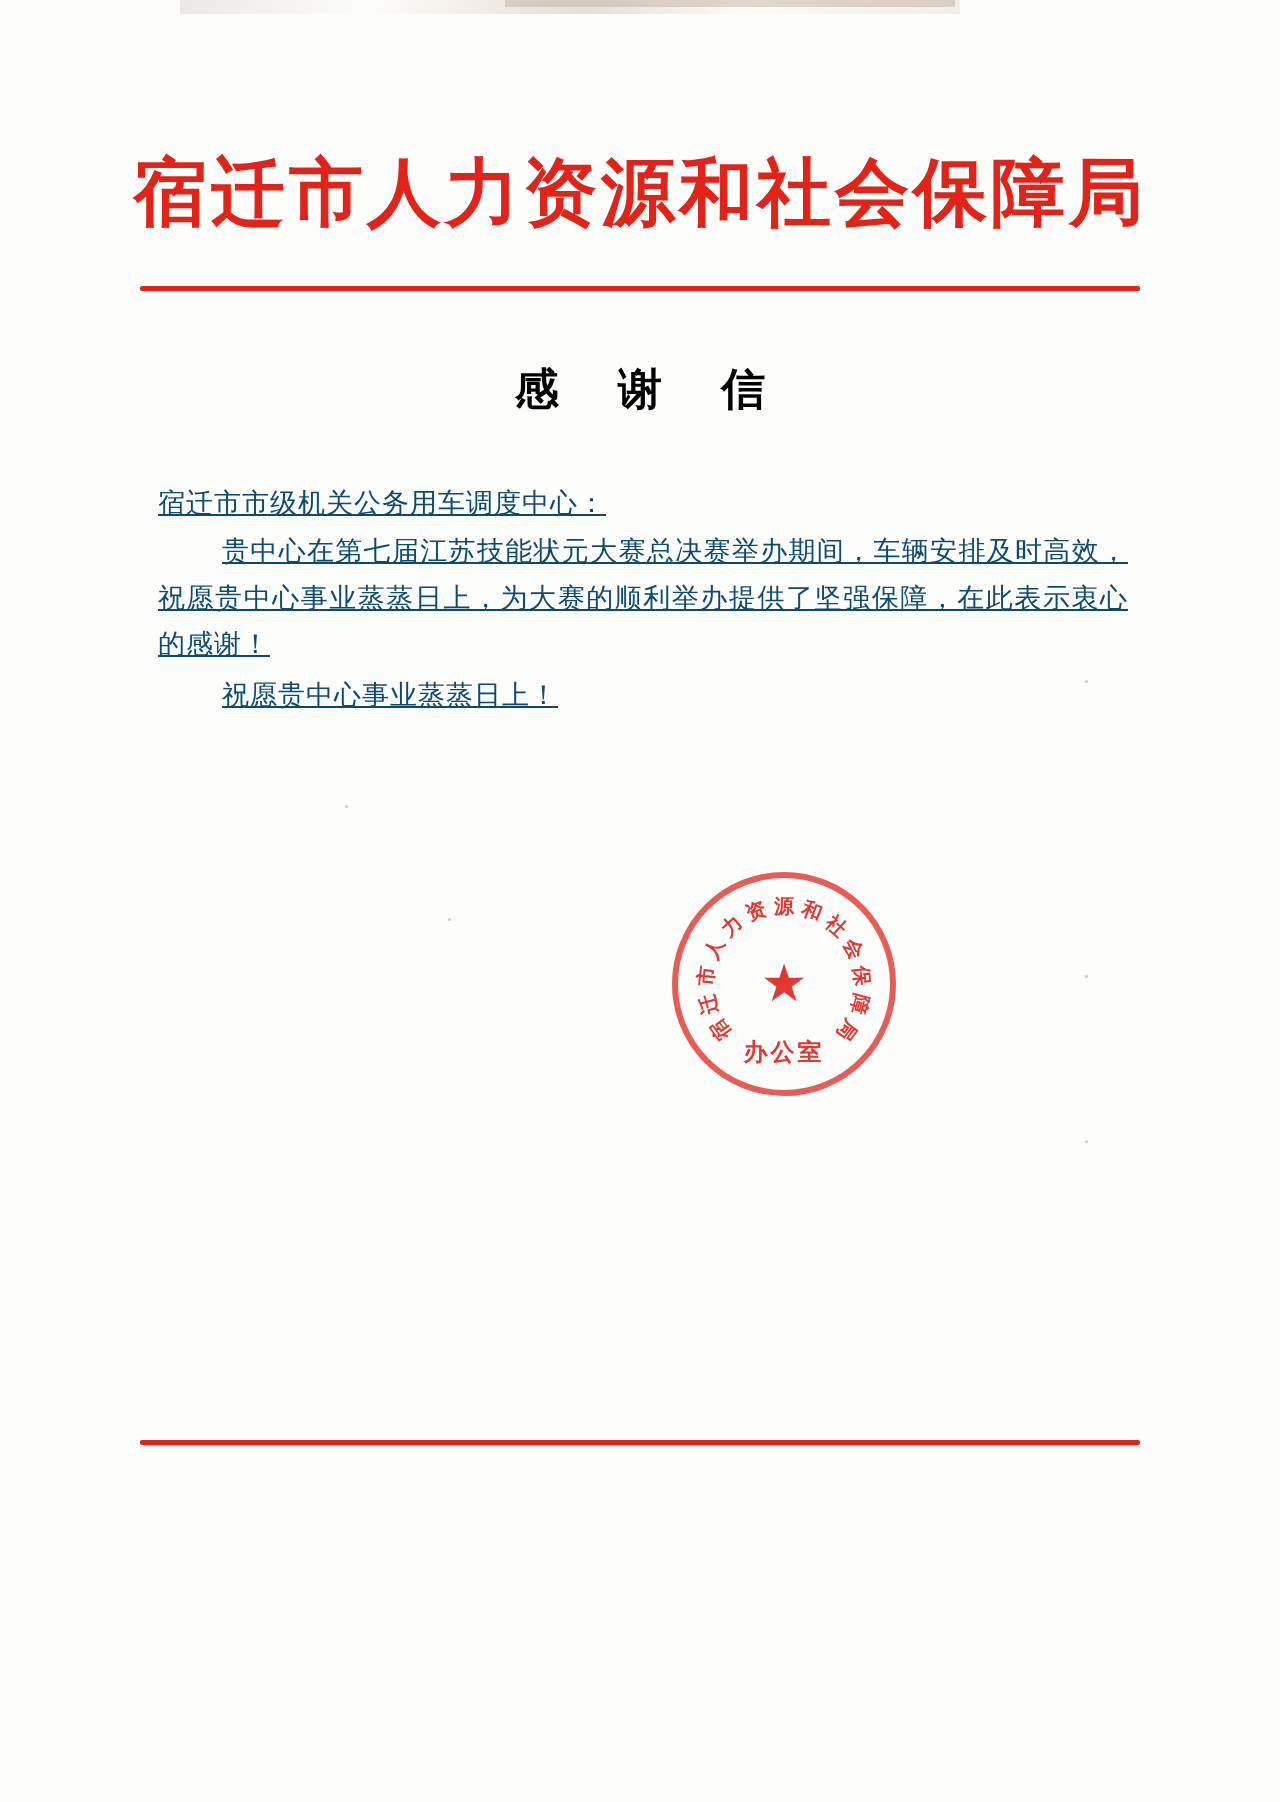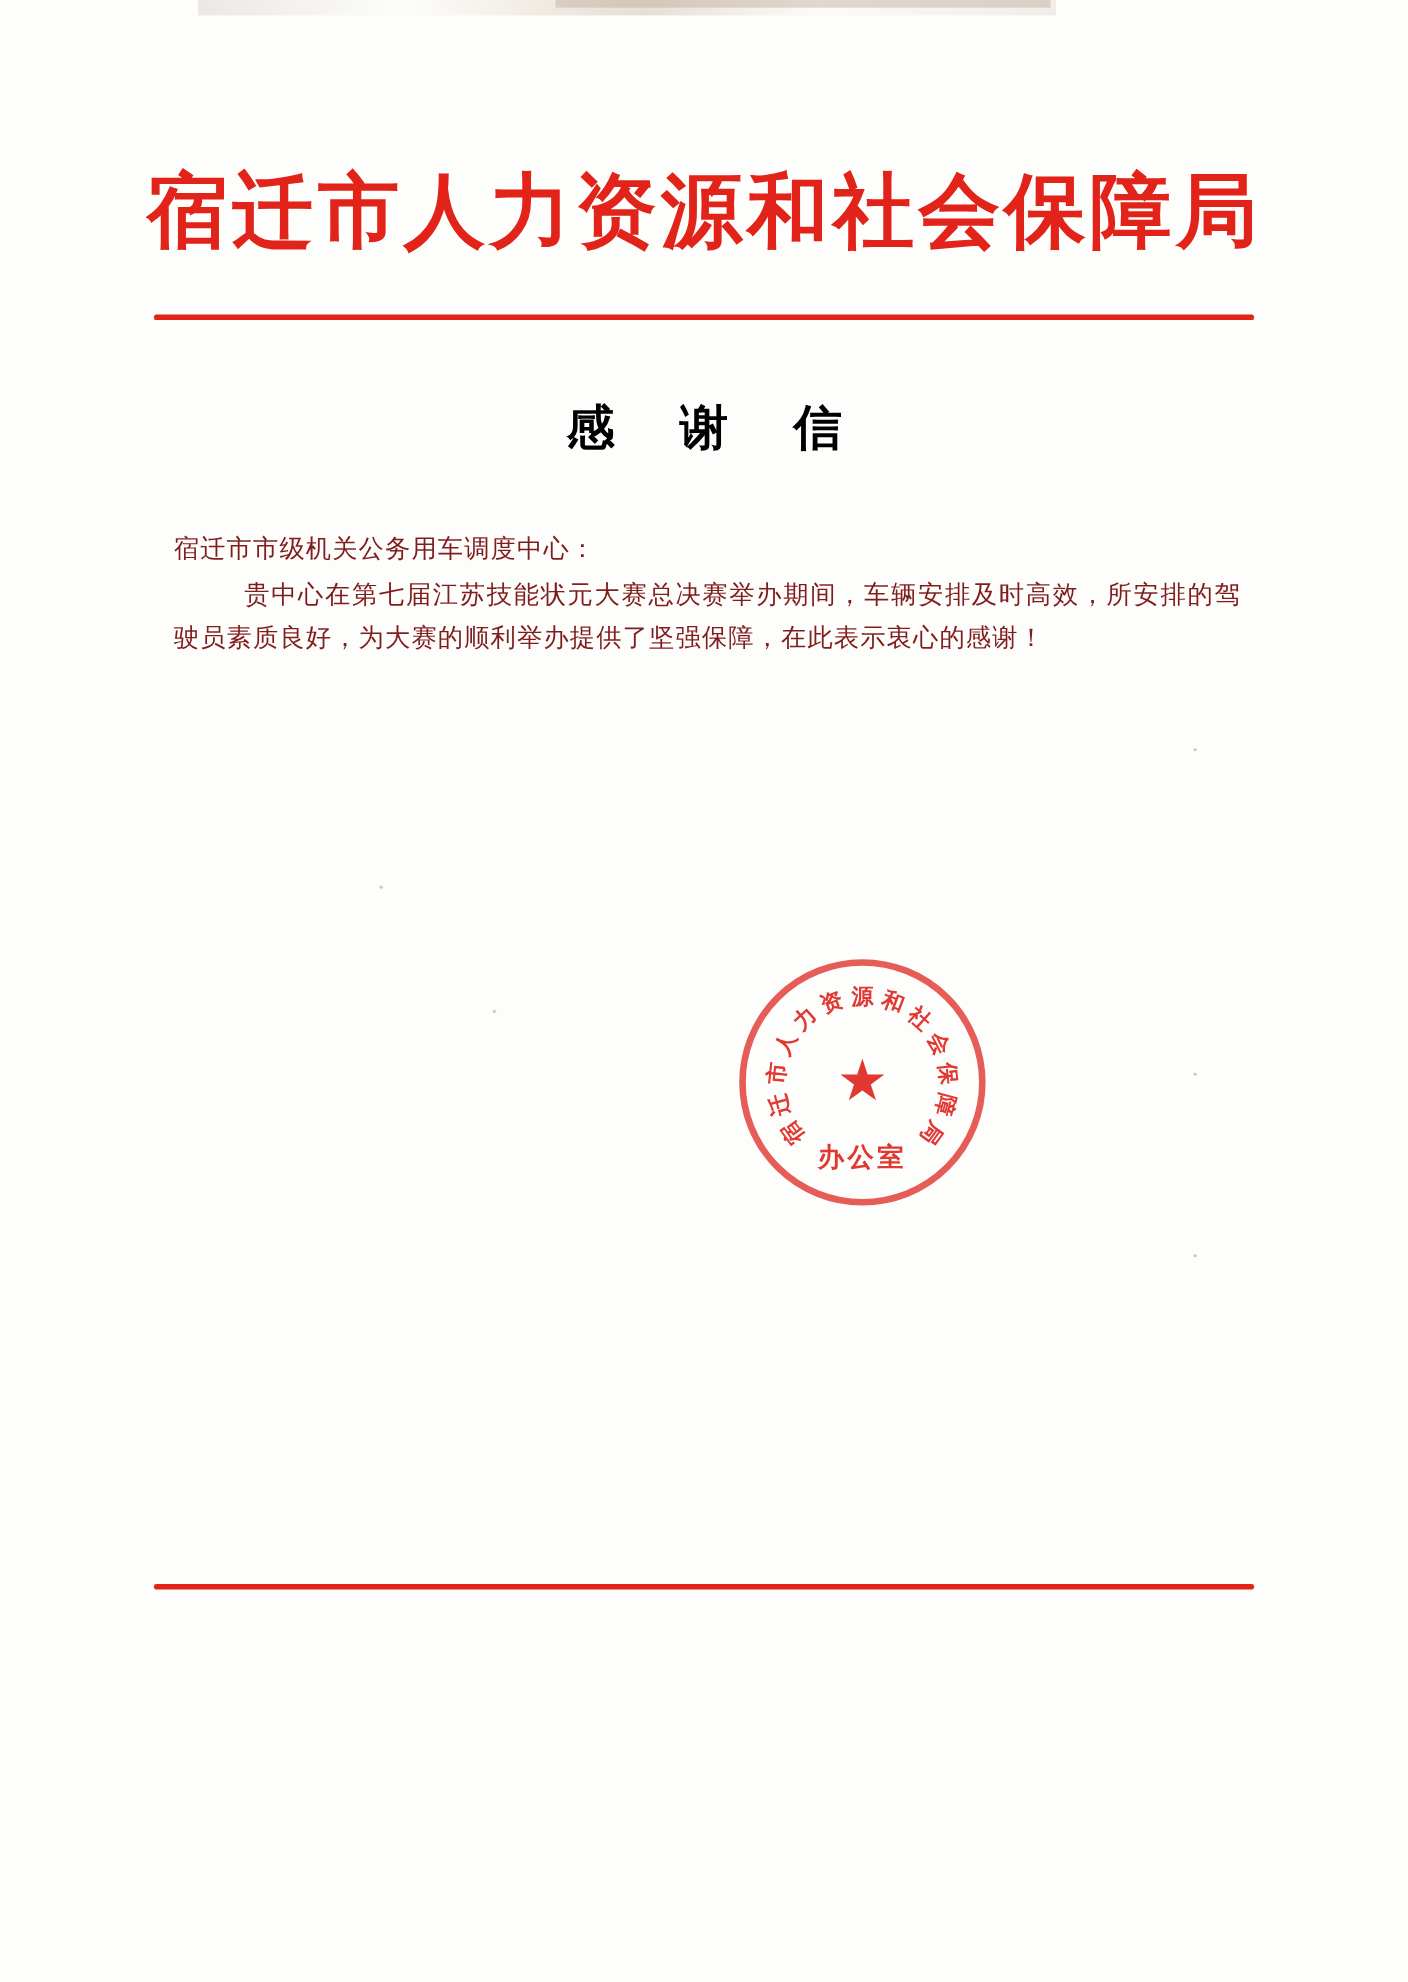--- a/index.html
+++ b/index.html
@@ -89,23 +89,24 @@
     color: #000000;
     text-indent: 22px;
   }
 
   .body-block {
     position: absolute;
     left: 158px;
     top: 480px;
     width: 970px;
     font-family: "DejaVu Serif", "Liberation Serif", serif;
-    font-size: 23px;
+    font-size: 27px;
     line-height: 1.72;
-    color: #7f1d1d;
+    color: #0c4a6e;
+    text-decoration: underline;
   }
   .salutation {
     margin: 0 0 2px 0;
     letter-spacing: 1px;
   }
   .para {
     margin: 0;
     text-indent: 64px;
     letter-spacing: 1px;
     text-align: justify;
@@ -209,21 +210,22 @@
   <div class="letterhead">
     <div class="letterhead-title">宿迁市人力资源和社会保障局</div>
   </div>
 
   <div class="header-rule"></div>
 
   <div class="doc-title">感 谢 信</div>
 
   <div class="body-block">
     <p class="salutation">宿迁市市级机关公务用车调度中心：</p>
-    <p class="para">贵中心在第七届江苏技能状元大赛总决赛举办期间，车辆安排及时高效，所安排的驾驶员素质良好，为大赛的顺利举办提供了坚强保障，在此表示衷心的感谢！</p>
+    <p class="para">贵中心在第七届江苏技能状元大赛总决赛举办期间，车辆安排及时高效，祝愿贵中心事业蒸蒸日上，为大赛的顺利举办提供了坚强保障，在此表示衷心的感谢！</p>
+    <p class="para">祝愿贵中心事业蒸蒸日上！</p>
   </div>
 
 
   <div class="seal">
     <div class="seal-inner">
       <div class="seal-arc-text">
           <span style="transform: rotate(-126deg) translate(0px, -78px) rotate(0deg) translate(-50%, -50%);">宿</span>
           <span style="transform: rotate(-105deg) translate(0px, -78px) rotate(0deg) translate(-50%, -50%);">迁</span>
           <span style="transform: rotate(-84deg) translate(0px, -78px) rotate(0deg) translate(-50%, -50%);">市</span>
           <span style="transform: rotate(-63deg) translate(0px, -78px) rotate(0deg) translate(-50%, -50%);">人</span>

